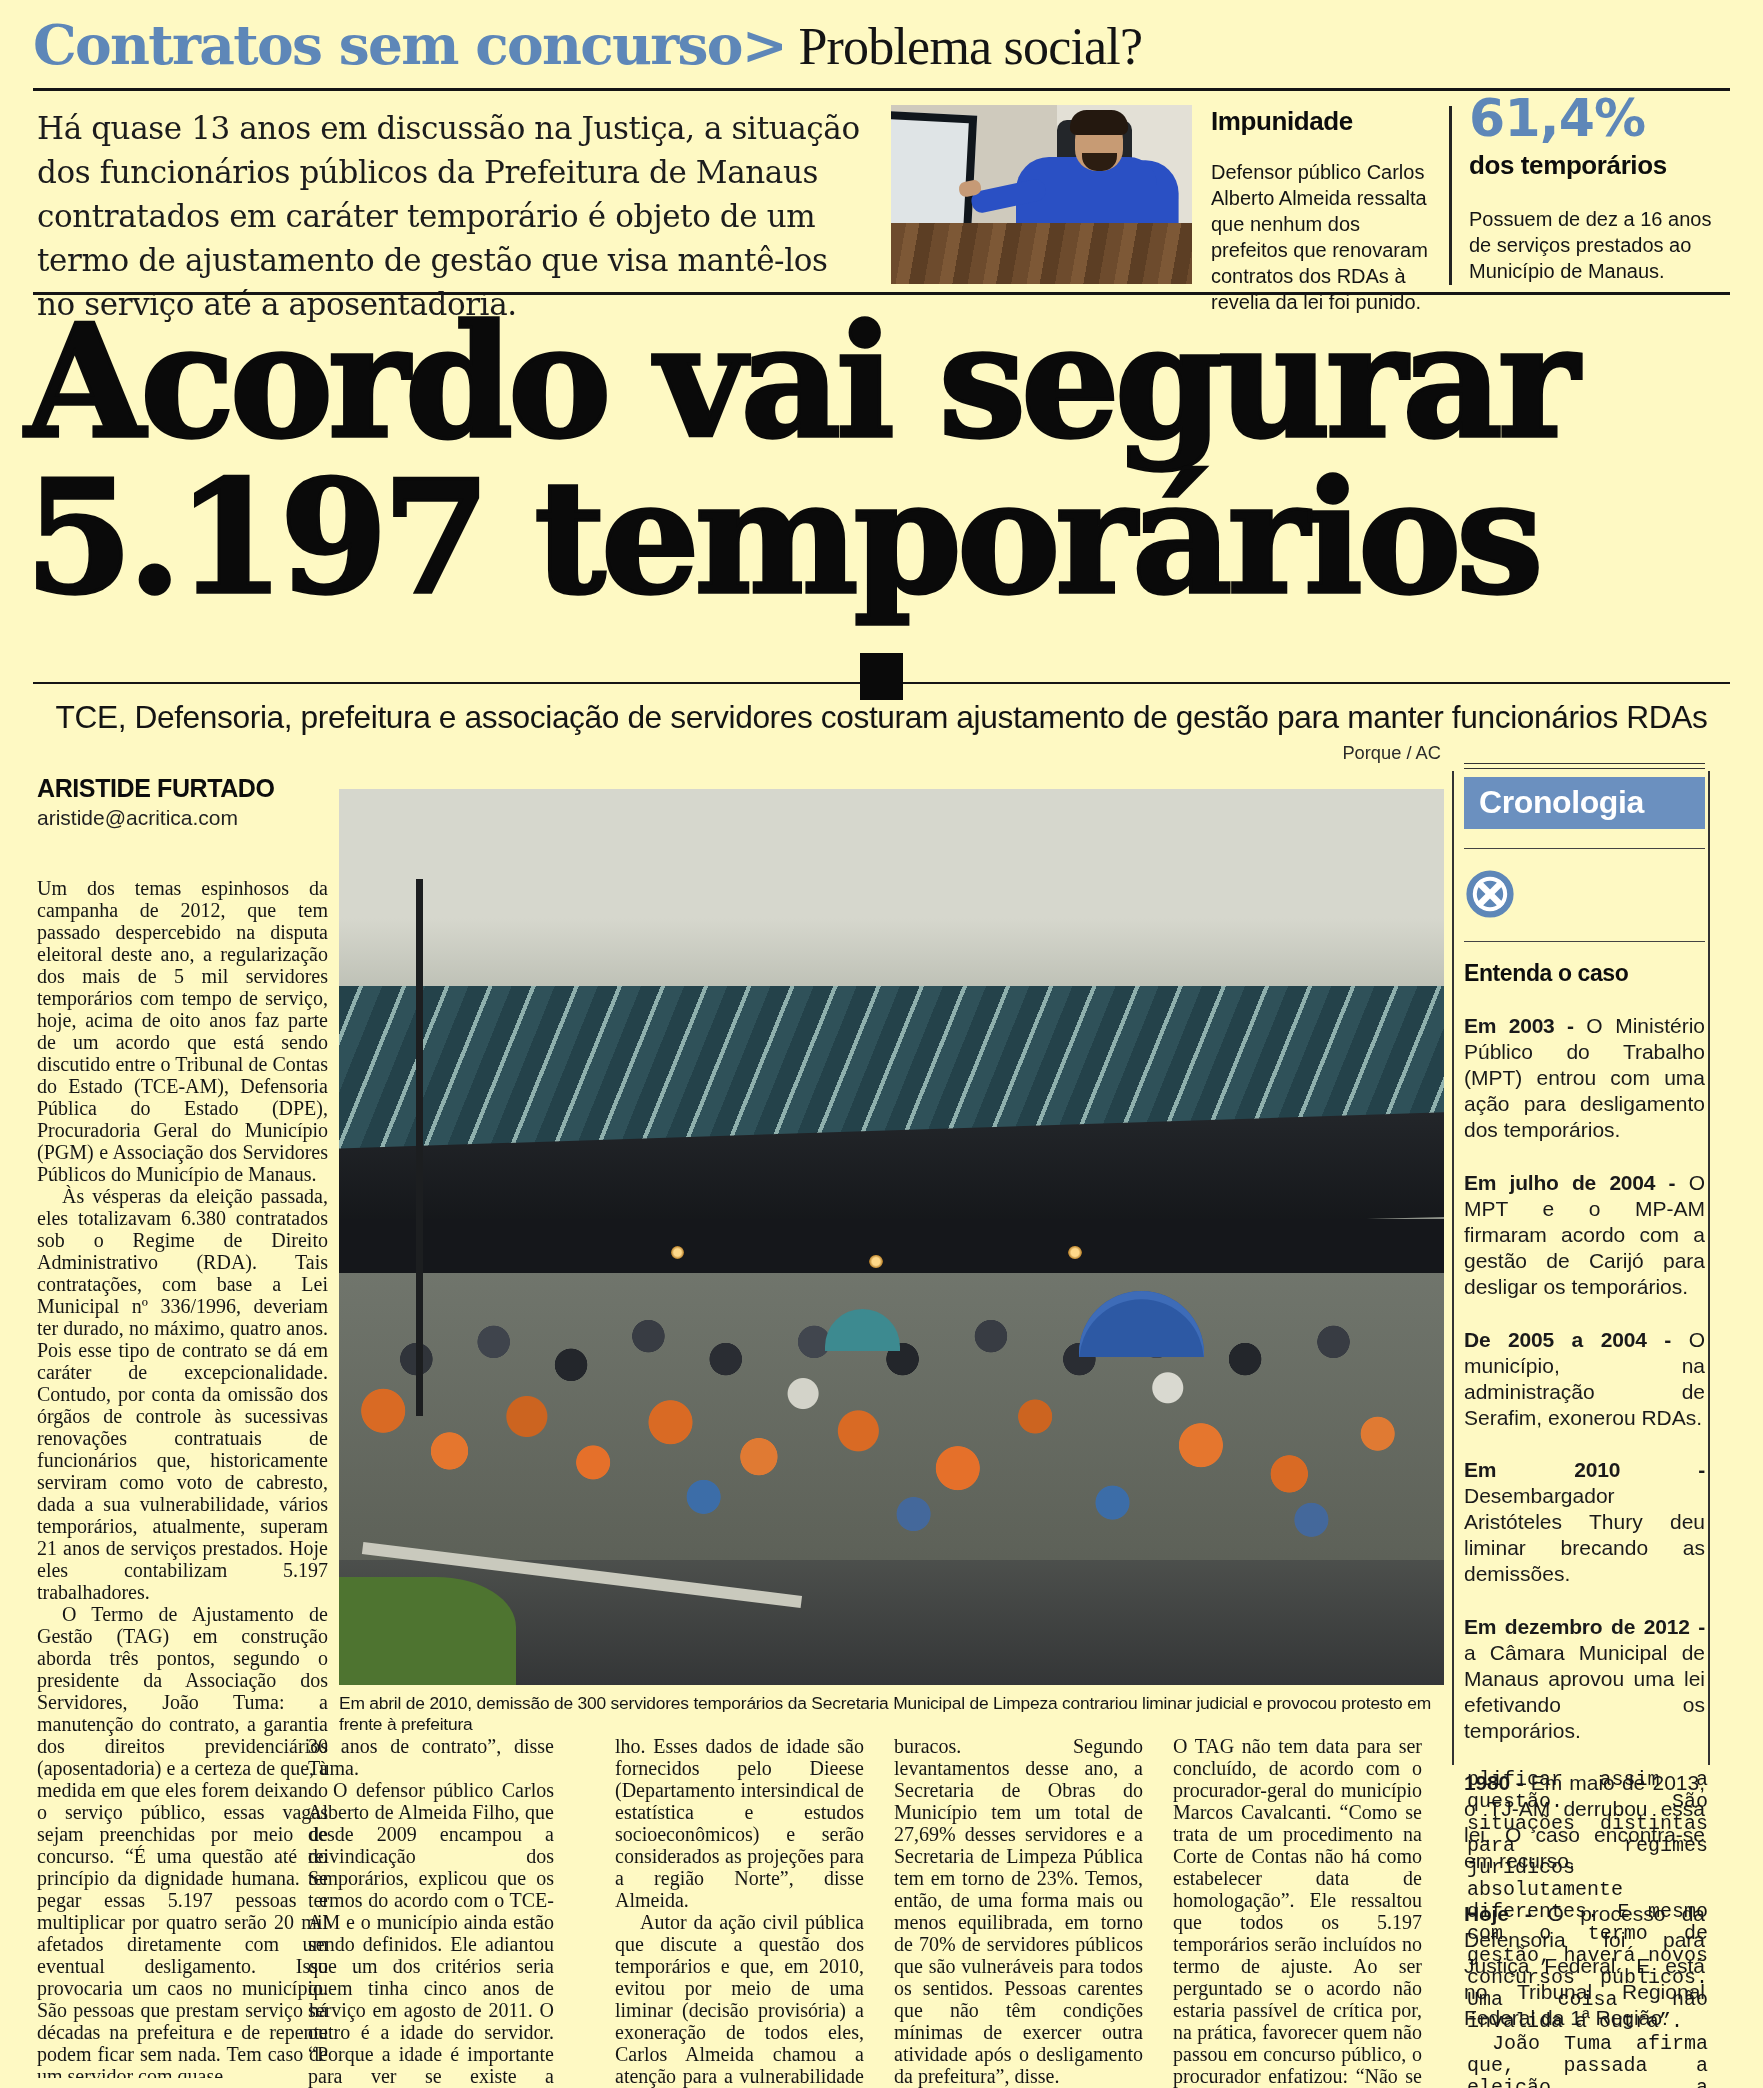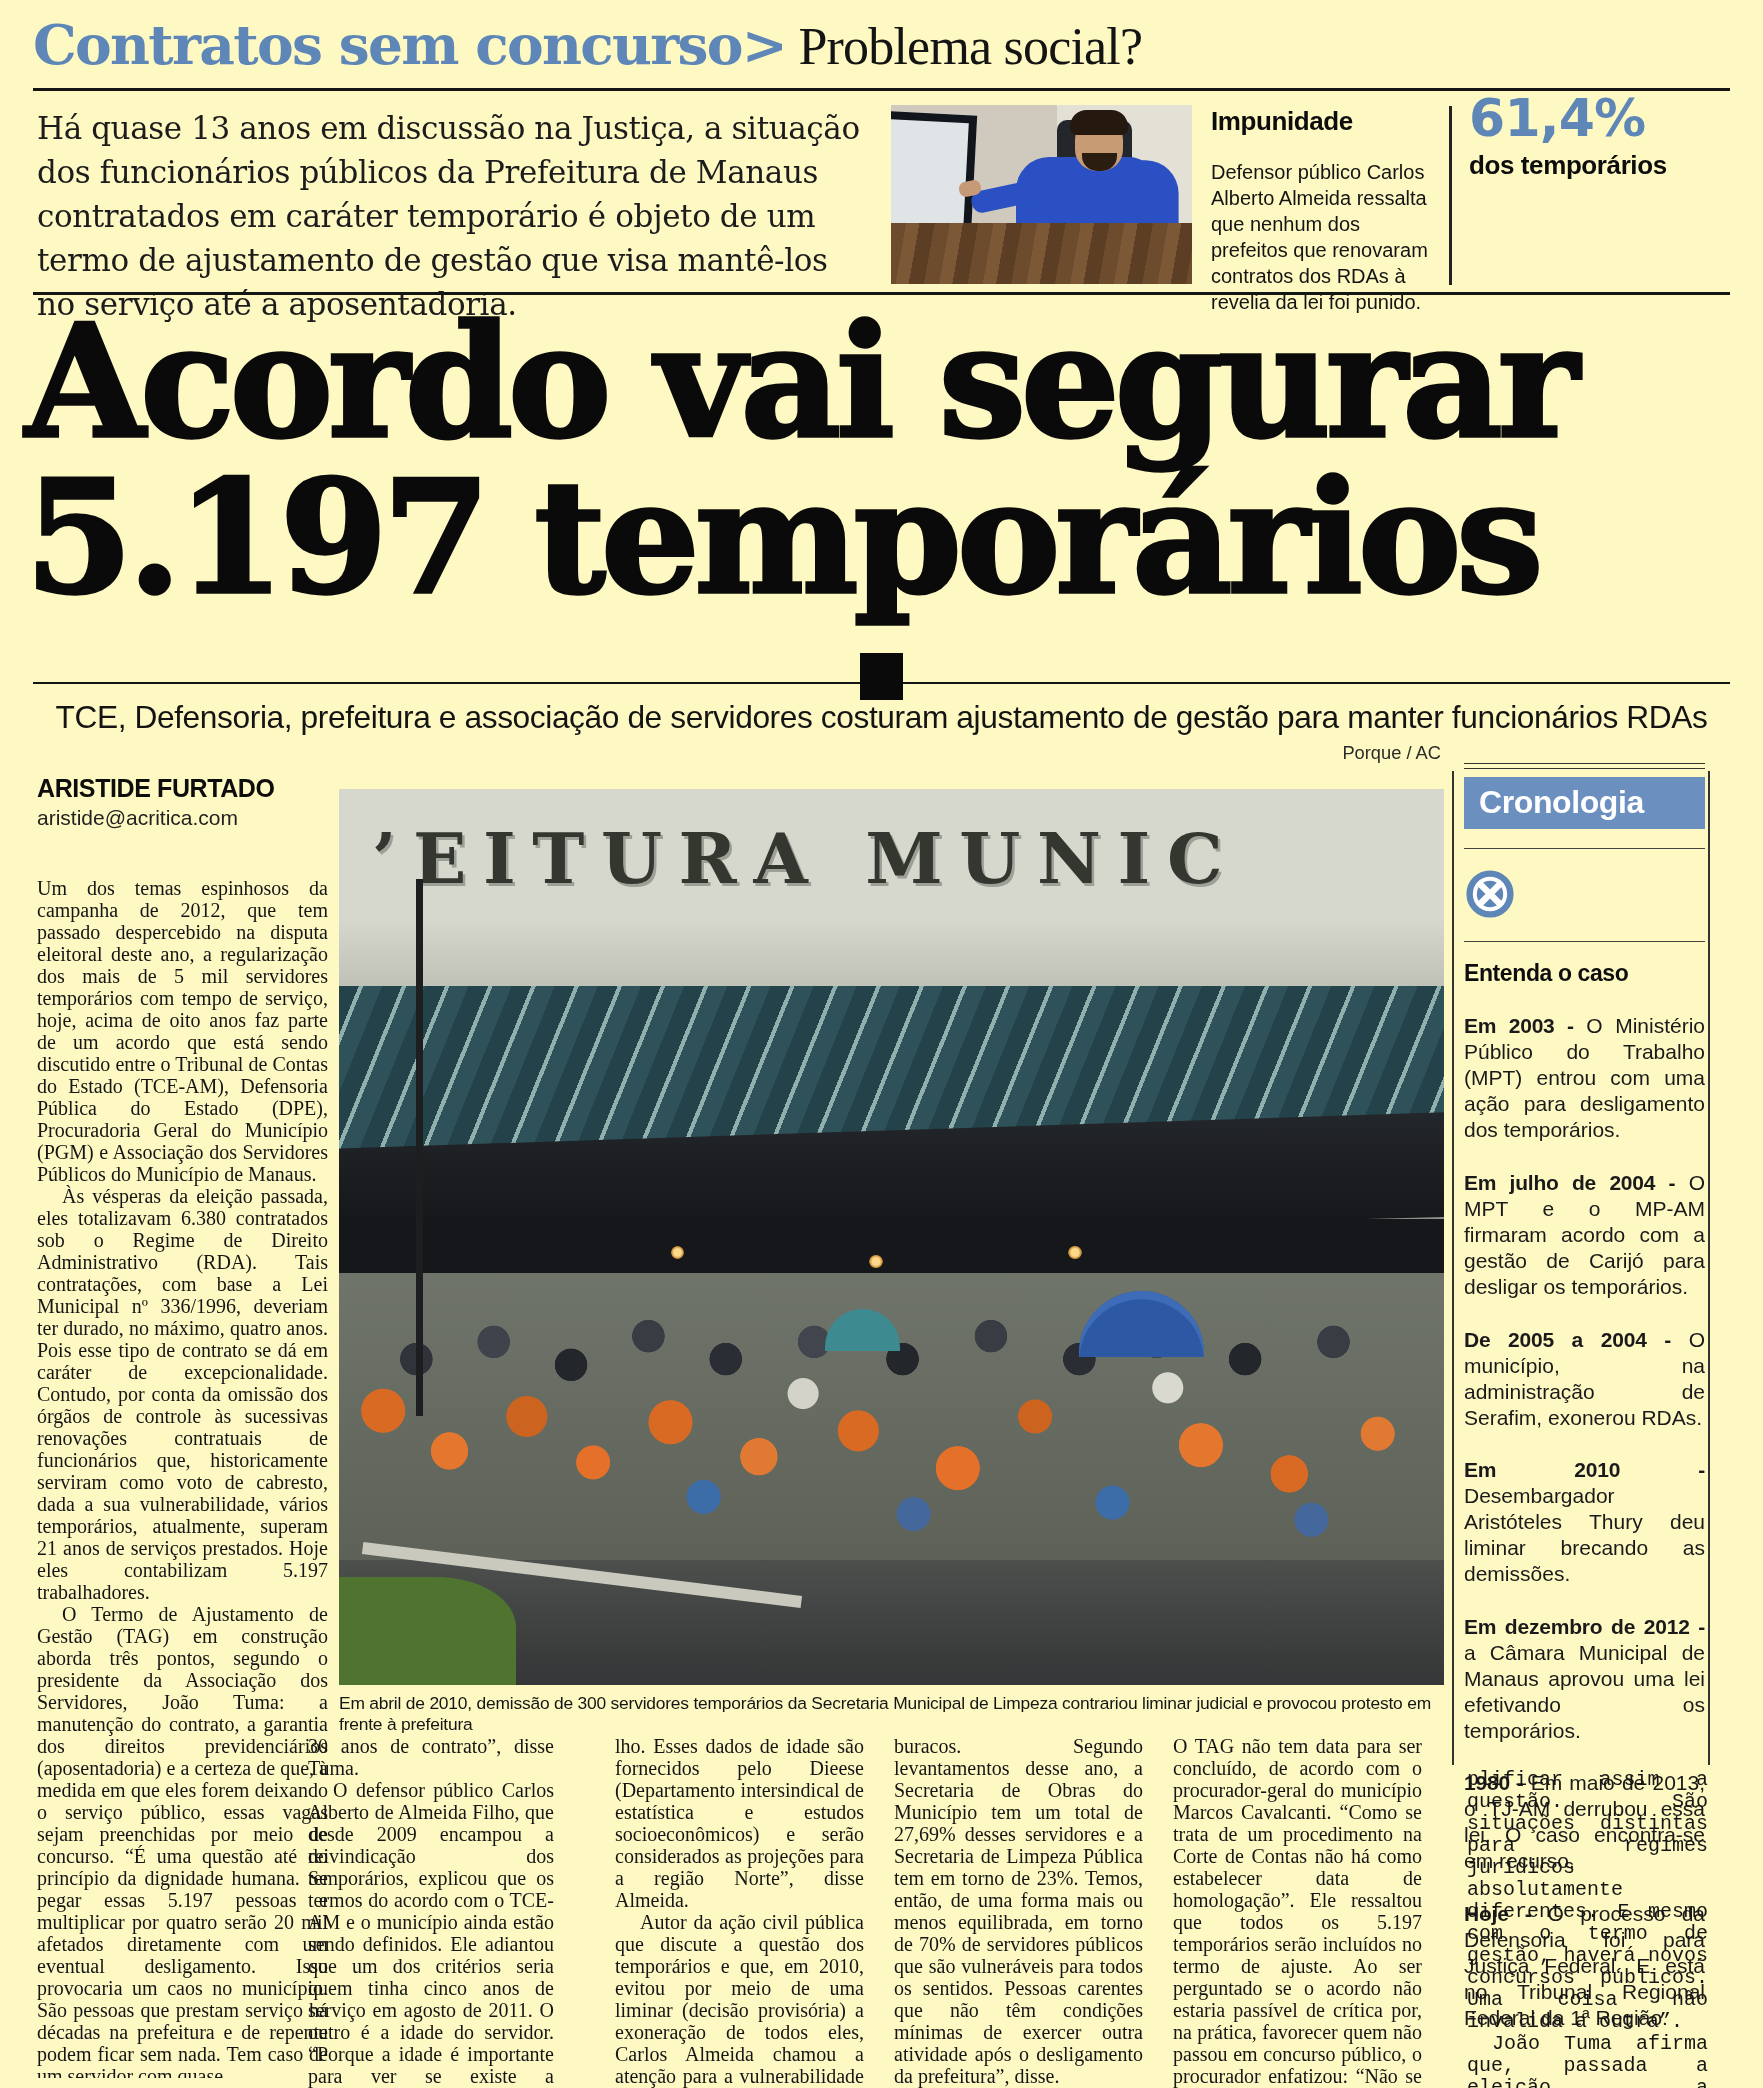--- a/index.html
+++ b/index.html
@@ -152,20 +152,21 @@
   <div class="impunidade">
     <h3>Impunidade</h3>
     <p>Defensor público Carlos Alberto Almeida ressalta que nenhum dos prefeitos que renovaram contratos dos RDAs à revelia da lei foi punido.</p>
   </div>
 
   <div class="vrule-top"></div>
 
   <div class="stat">
     <div class="val">61,4%</div>
     <div class="lab">dos temporários</div>
+    <div class="body">Possuem de dez a 16 anos de serviços prestados ao Município de Manaus.</div>
   </div>
   <div class="rule-b"></div>
 
   <div class="headline">
     <div>Acordo vai segurar</div>
     <div>5.197 temporários</div>
   </div>
   <div class="rule-c"></div>
   <div class="center-square"></div>
   <div class="deck">TCE, Defensoria, prefeitura e associação de servidores costuram ajustamento de gestão para manter funcionários RDAs</div>
@@ -177,21 +178,20 @@
     <div class="byline-email">aristide@acritica.com</div>
     <div class="bodytext">
       <p>Um dos temas espinhosos da campanha de 2012, que tem passado despercebido na disputa eleitoral deste ano, a regularização dos mais de 5 mil servidores temporários com tempo de serviço, hoje, acima de oito anos faz parte de um acordo que está sendo discutido entre o Tribunal de Contas do Estado (TCE-AM), Defensoria Pública do Estado (DPE), Procuradoria Geral do Município (PGM) e Associação dos Servidores Públicos do Município de Manaus.</p>
       <p>Às vésperas da eleição passada, eles totalizavam 6.380 contratados sob o Regime de Direito Administrativo (RDA). Tais contratações, com base a Lei Municipal nº 336/1996, deveriam ter durado, no máximo, quatro anos. Pois esse tipo de contrato se dá em caráter de excepcionalidade. Contudo, por conta da omissão dos órgãos de controle às sucessivas renovações contratuais de funcionários que, historicamente serviram como voto de cabresto, dada a sua vulnerabilidade, vários temporários, atualmente, superam 21 anos de serviços prestados. Hoje eles contabilizam 5.197 trabalhadores.</p>
       <p>O Termo de Ajustamento de Gestão (TAG) em construção aborda três pontos, segundo o presidente da Associação dos Servidores, João Tuma: a manutenção do contrato, a garantia dos direitos previdenciários (aposentadoria) e a certeza de que, à medida em que eles forem deixando o serviço público, essas vagas sejam preenchidas por meio de concurso. “É uma questão até do princípio da dignidade humana. Se pegar essas 5.197 pessoas e multiplicar por quatro serão 20 mil afetados diretamente com um eventual desligamento. Isso provocaria um caos no município. São pessoas que prestam serviço há décadas na prefeitura e de repente podem ficar sem nada. Tem caso de um servidor com quase</p>
     </div>
   </div>
 
   <div class="photo-big">
     <div class="pb-wall"></div>
-    <div class="pb-sign">’EITURA MUNIC</div>
     <div class="pb-glass"></div>
     <div class="pb-canopy"></div>
     <div class="pb-under"></div>
     <div class="pb-light" style="left:30%; top:51%;"></div>
     <div class="pb-light" style="left:48%; top:52%;"></div>
     <div class="pb-light" style="left:66%; top:51%;"></div>
     <div class="pb-crowd"></div>
     <div class="pb-umbrella-blue"></div>
     <div class="pb-umbrella-teal"></div>
     <div class="pb-pole"></div>

